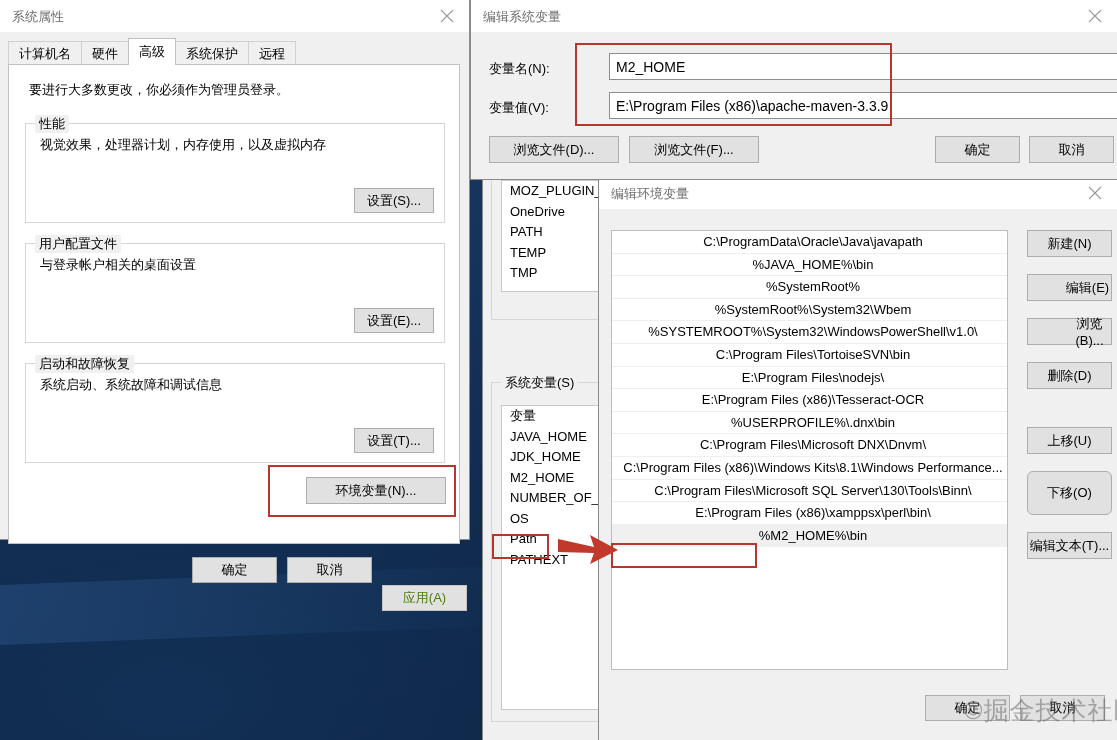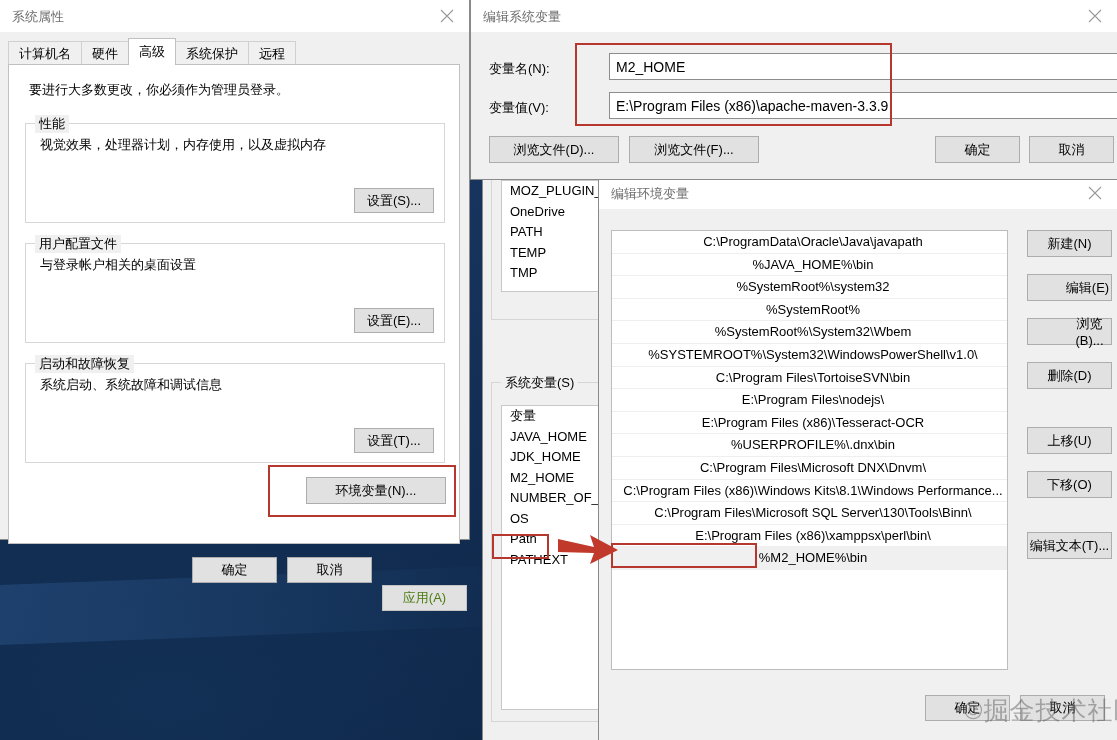--- a/index.html
+++ b/index.html
@@ -163,41 +163,40 @@
     <div class="closebtn">
       <svg width="14" height="14" viewBox="0 0 14 14">
           <path d="M1 1 L13 13 M13 1 L1 13" stroke="#9a9a9a" stroke-width="1.1" fill="none"></path>
         </svg>
     </div>
   </div>
 
   <div class="gridbox" style="left:12px;top:53px;width:397px;height:440px;text-align:center;">
     <div class="grow">C:\ProgramData\Oracle\Java\javapath</div>
     <div class="grow">%JAVA_HOME%\bin</div>
-    <div class="grow">%SystemRoot%\system32</div>
     <div class="grow">%SystemRoot%</div>
     <div class="grow">%SystemRoot%\System32\Wbem</div>
     <div class="grow">%SYSTEMROOT%\System32\WindowsPowerShell\v1.0\</div>
     <div class="grow">C:\Program Files\TortoiseSVN\bin</div>
     <div class="grow">E:\Program Files\nodejs\</div>
     <div class="grow">E:\Program Files (x86)\Tesseract-OCR</div>
     <div class="grow">%USERPROFILE%\.dnx\bin</div>
     <div class="grow">C:\Program Files\Microsoft DNX\Dnvm\</div>
     <div class="grow">C:\Program Files (x86)\Windows Kits\8.1\Windows Performance...</div>
     <div class="grow">C:\Program Files\Microsoft SQL Server\130\Tools\Binn\</div>
     <div class="grow">E:\Program Files (x86)\xamppsx\perl\bin\</div>
     <div class="grow sel">%M2_HOME%\bin</div>
   </div>
 
   <div class="btn" style="position:absolute;left:428px;top:53px;width:85px;height:27px;">新建(N)</div>
   <div class="btn" style="position:absolute;left:428px;top:97px;width:85px;height:27px;padding-left:36px;">编辑(E)</div>
   <div class="btn" style="position:absolute;left:428px;top:141px;width:85px;height:27px;padding-left:40px;">浏览(B)...</div>
   <div class="btn" style="position:absolute;left:428px;top:185px;width:85px;height:27px;">删除(D)</div>
   <div class="btn" style="position:absolute;left:428px;top:250px;width:85px;height:27px;">上移(U)</div>
-  <div class="btn" style="position:absolute;left:428px;top:294px;width:85px;height:27px;">下移(O)</div>
+  <div class="btn" style="position:absolute;left:428px;top:294px;width:85px;height:44px;border-radius:6px;">下移(O)</div>
   <div class="btn" style="position:absolute;left:428px;top:355px;width:85px;height:27px;">编辑文本(T)...</div>
 
   <div class="btn" style="position:absolute;left:326px;top:518px;width:85px;height:26px;">确定</div>
   <div class="btn" style="position:absolute;left:421px;top:518px;width:85px;height:26px;">取消</div>
 </div>
 
 <div class="redbox" style="left:492px;top:534px;width:57px;height:25px;"></div>
 <div class="redbox" style="left:611px;top:543px;width:146px;height:25px;"></div>
 <svg class="arrow" style="left:556px;top:532px;" width="64" height="36" viewBox="0 0 64 36">
   <path d="M2 7 L38 15 L34 3 L62 18 L34 32 L38 21 L2 20 Z" fill="#c0392b"></path>

